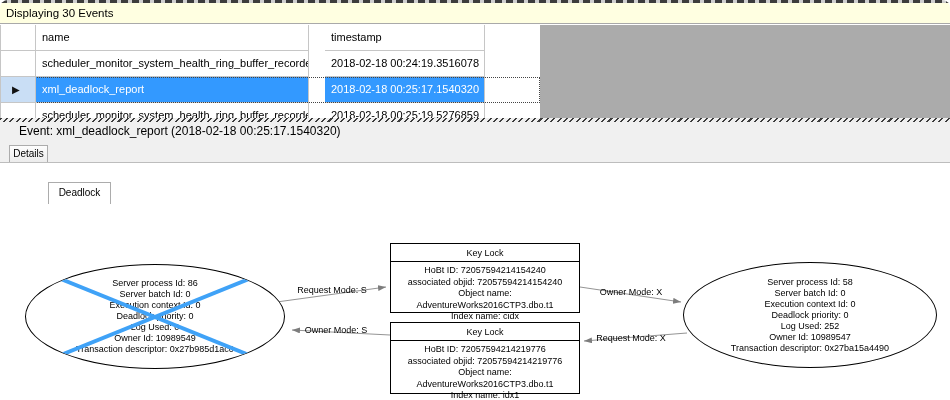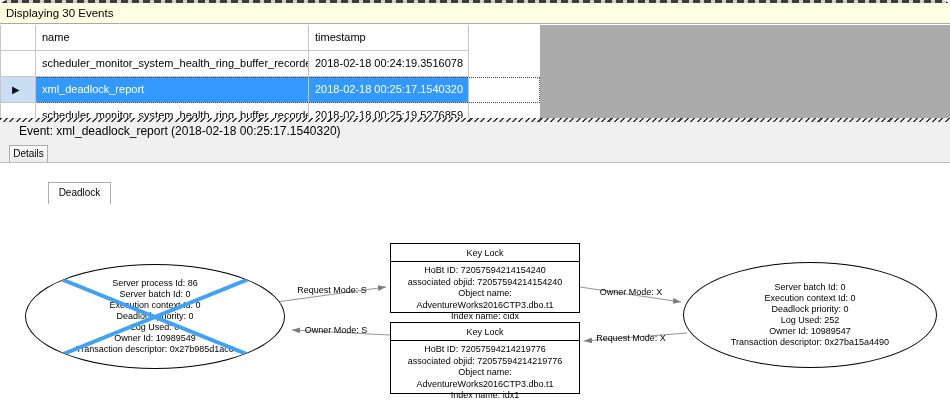--- a/index.html
+++ b/index.html
@@ -20,21 +20,21 @@
 
   
   .grid-region { position:absolute; left:0; top:25px; width:950px; height:93px; background:#ABABAB; }
   .grid { position:absolute; left:0; top:0; width:540px; height:93px; background:#fff;
     border-left:1px solid #c6c6c6; overflow:hidden; font-size:11px; }
   .grid-row { display:flex; height:26px; }
   .cell { border-right:1px solid #c6c6c6; border-bottom:1px solid #c6c6c6;
     padding:0 6px; line-height:25px; white-space:nowrap; overflow:hidden; }
   .c-rowhdr { width:35px; padding:0; background:#fff; position:relative; }
   .c-name { width:273px; }
-  .c-time { width:160px; }
+  .c-time { width:160px;margin-left:16px; }
   .hdr .cell { background:#fff; }
   .row-selected .c-name, .row-selected .c-time { background:#3399FF; color:#fff; }
   .row-selected .c-rowhdr { background:#C9DEF5; }
   .row-selected { outline:1px dotted #444; outline-offset:-1px; }
   .row-marker { position:absolute; left:11px; top:6px; font-size:10px; color:#111; line-height:13px; }
 
   
   .event-bar { position:absolute; left:0; top:122px; width:950px; height:18px;
     background:#f0f0f0; font-size:12px; line-height:18px; padding-left:19px; }
 
@@ -146,20 +146,21 @@
         <div>Transaction descriptor: 0x27b985d1ac0</div>
       </div>
       <div class="victim-x">
         <div class="bar bar1"></div>
         <div class="bar bar2"></div>
       </div>
     </div>
 
     <div class="node-ellipse ellipse-right">
       <div class="node-lines">
+        <div>Server process Id: 58</div>
         <div>Server batch Id: 0</div>
         <div>Execution context Id: 0</div>
         <div>Deadlock priority: 0</div>
         <div>Log Used: 252</div>
         <div>Owner Id: 10989547</div>
         <div>Transaction descriptor: 0x27ba15a4490</div>
       </div>
     </div>
 
     <div class="node-box box-top">

